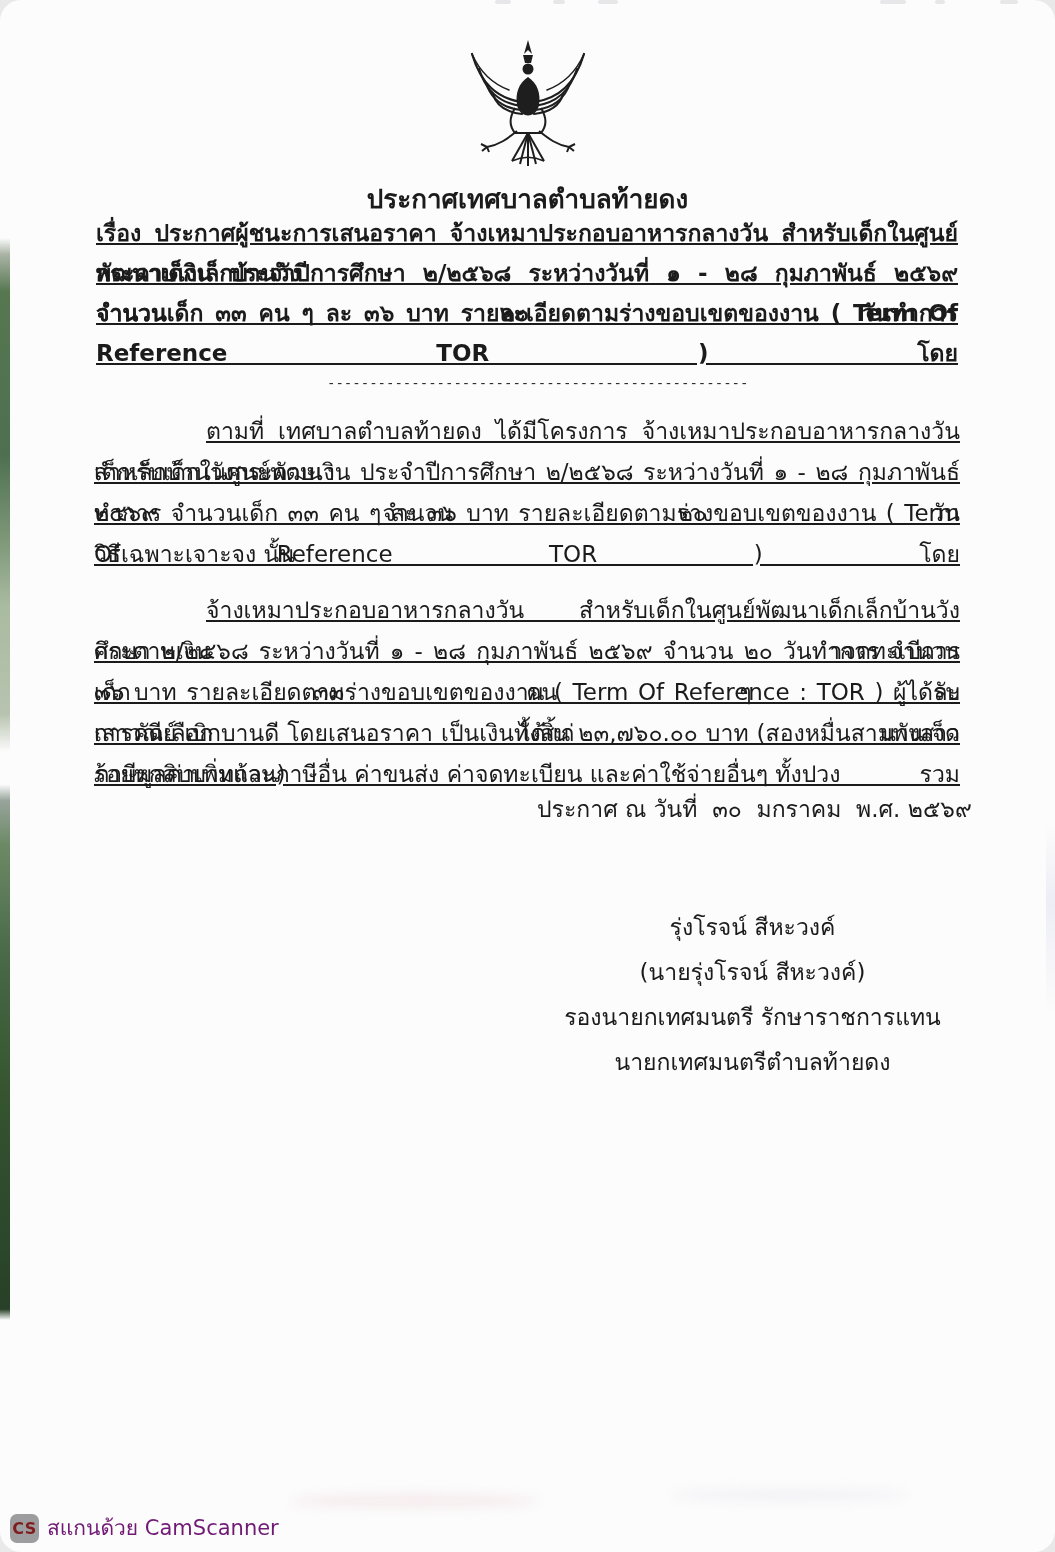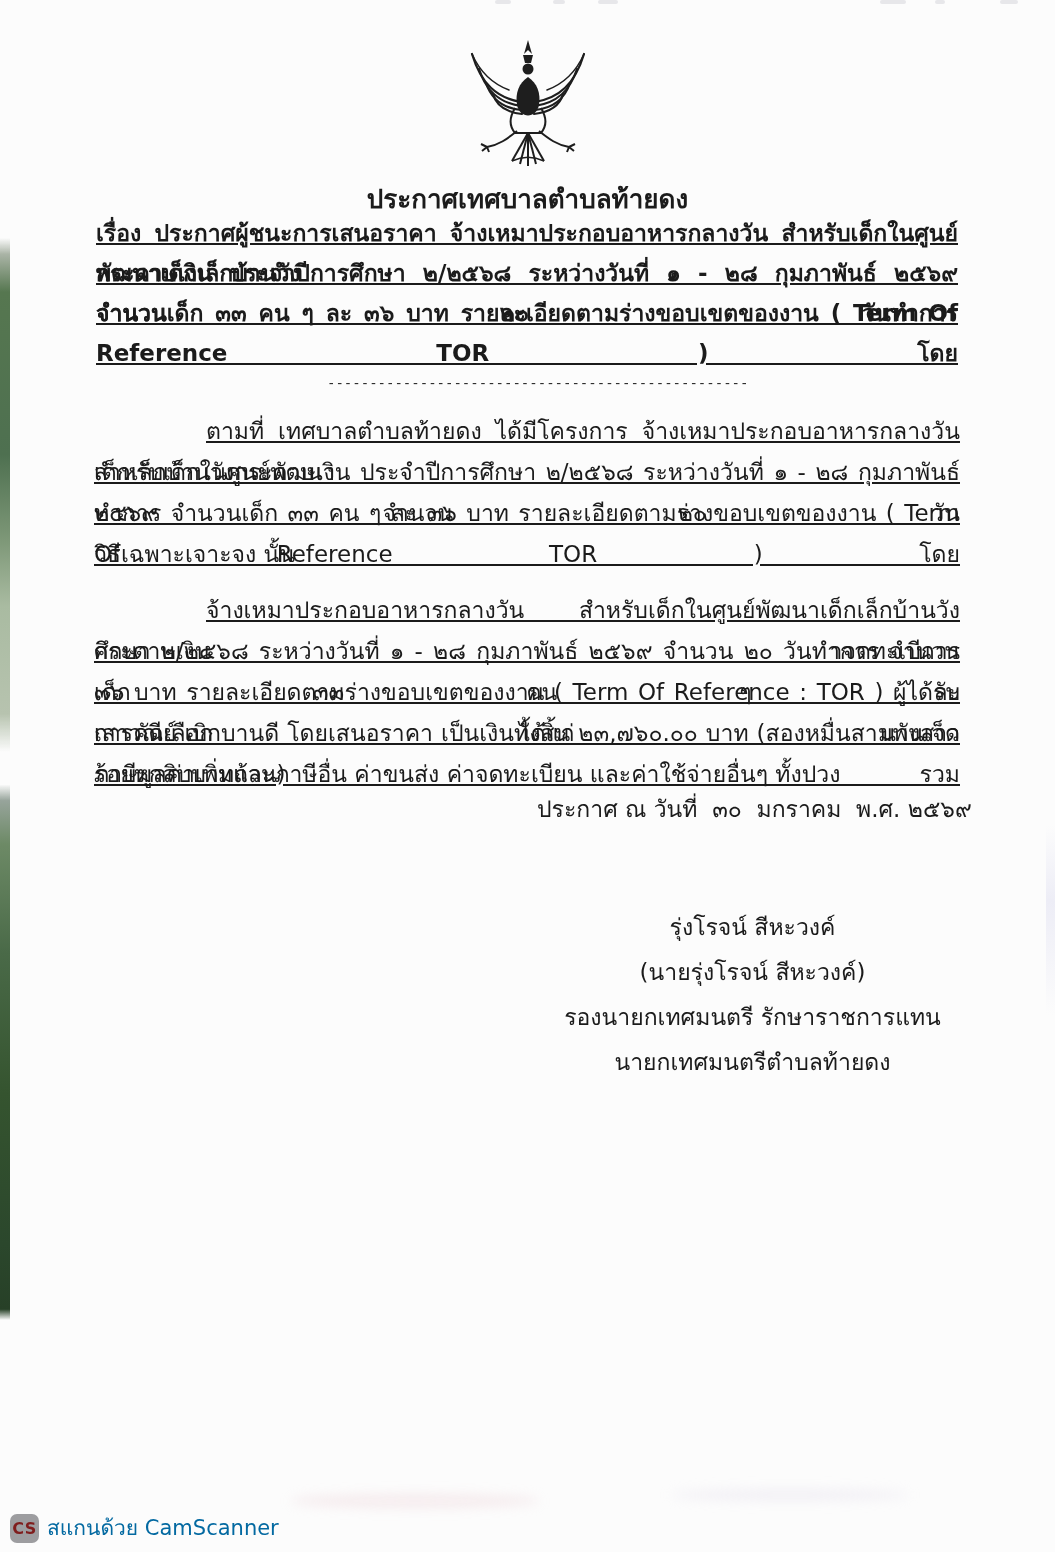--- a/index.html
+++ b/index.html
@@ -1,19 +1,19 @@
 <!DOCTYPE html>
 <html><head>
 <meta charset="utf-8">
 <style>
   html,body { margin:0; padding:0; background:#e9e9e9; }
   .page {
     position:relative; width:1055px; height:1552px; margin:0 auto;
     background:#fcfcfc; overflow:hidden;
-    font-family:"DejaVu Sans", sans-serif; color:#1b1b1b;
+    font-family:"DejaVu Sans", sans-serif; color:#1b1b1b;border-radius:21px;
   }
   
   .speck { position:absolute; top:0; height:4px; background:#e7e7ea; border-radius:2px; }
   .edge-band {
     position:absolute; left:0; top:238px; width:10px; height:1082px; filter:blur(0.6px);
     background:linear-gradient(to bottom,
       rgba(170,180,166,0) 0%, #aab4a6 1.5%, #567750 5%, #4e7050 20%,
       #7e9878 28%, #a9bba1 34%, #b7c3af 44%, rgba(255,255,255,0) 47.5%,
       rgba(255,255,255,0) 50.5%, #97a49b 52%, #6d8a66 56%, #4a6a48 66%,
       #35542f 79%, #2b472c 93%, #274027 99%, rgba(39,64,39,0) 100%);
@@ -54,21 +54,21 @@
   .signature { position:absolute; left:445px; top:905px; width:615px; text-align:center; font-size:23px; }
   .signature .sig-line { height:45px; line-height:45px; }
 
   
   .cs-badge {
     position:absolute; left:10px; top:1514px; width:29px; height:29px;
     background:#9d9da0; color:#7f1d1d; border-radius:7px;
     font-weight:bold; font-size:16px; text-align:center; line-height:29px; letter-spacing:.5px;
   }
   .cs-text { position:absolute; left:47px; top:1514px; height:29px; line-height:29px;
-    font-size:21px; color:#0369a1;text-align:center; }
+    font-size:21px; color:#701a75;text-align:center; }
 </style>
 </head>
 <body>
 
 <div class="page">
 
   <span class="speck" style="left:495px;width:16px;"></span>
   <span class="speck" style="left:553px;width:12px;"></span>
   <span class="speck" style="left:598px;width:20px;"></span>
   <span class="speck" style="left:880px;width:26px;"></span>

